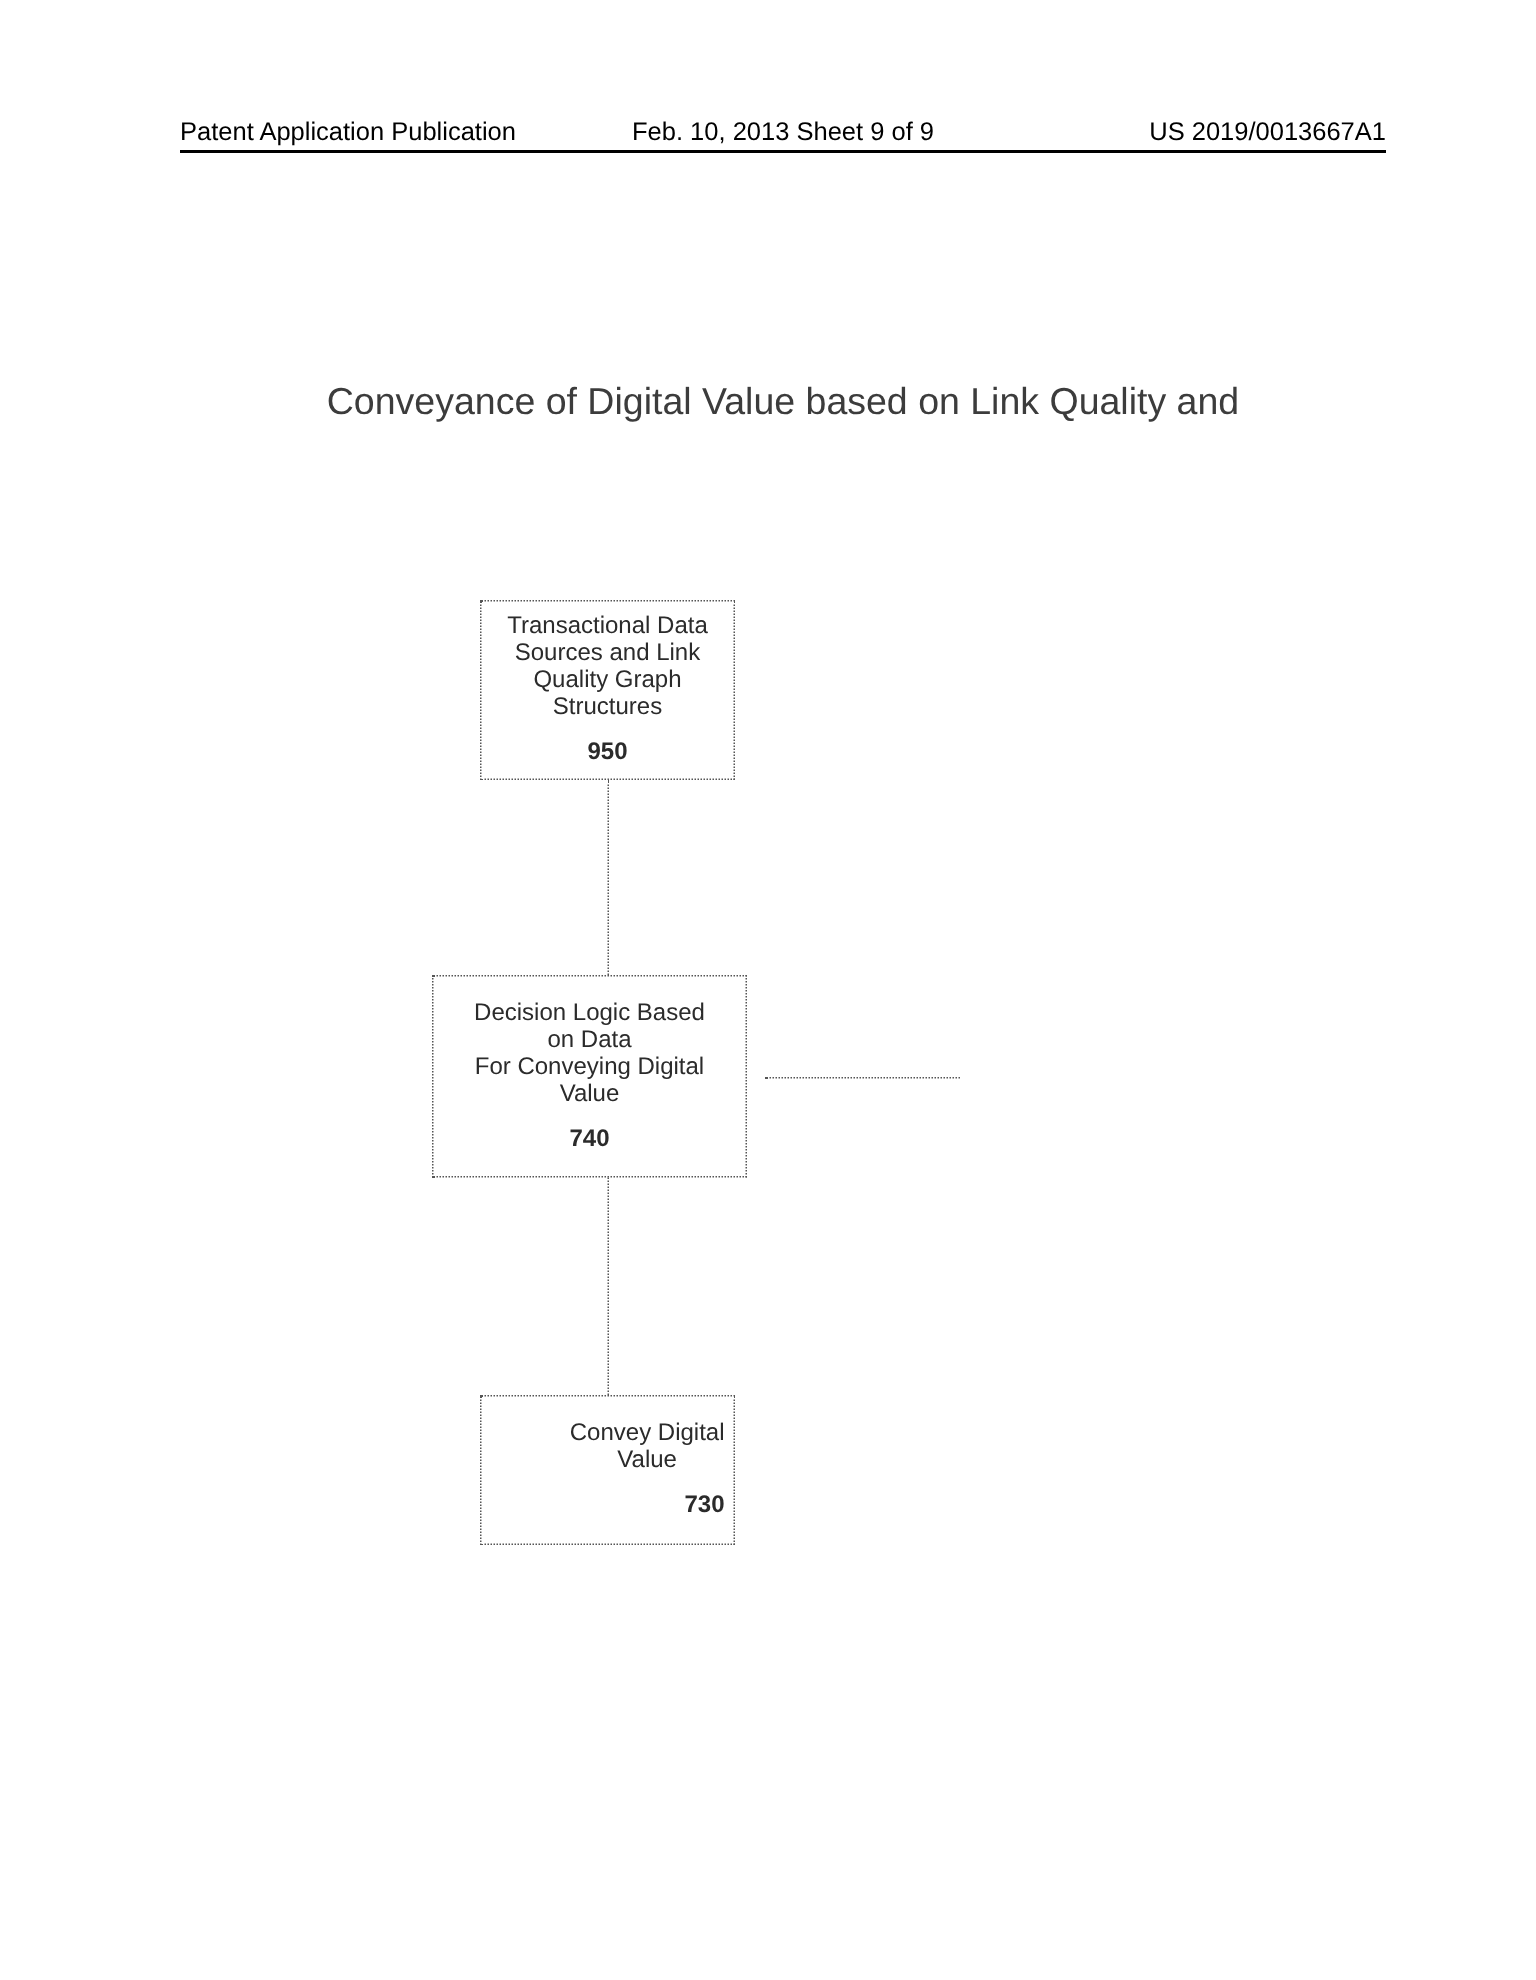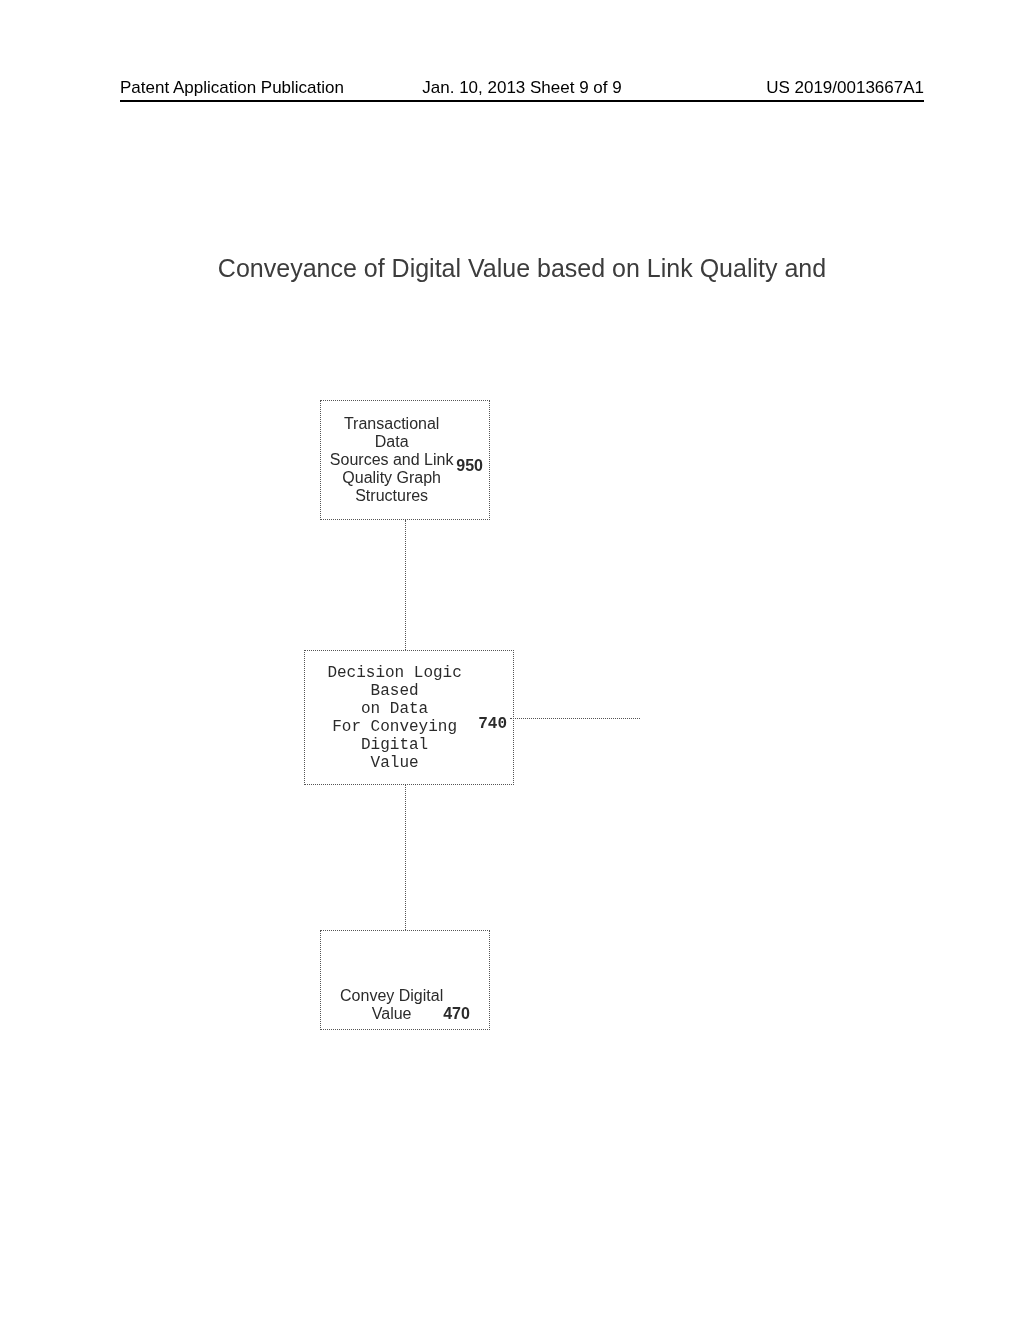--- a/index.html
+++ b/index.html
@@ -57,21 +57,21 @@
     height: 1320px;
   }
   .box {
     position: absolute;
     border: 1px dotted #555;
     background: #fff;
     text-align: center;
     font-size: 16px;
     color: #2b2b2b;
     display: flex;
-    flex-direction: row;
+    flex-direction: column;
     justify-content: center;
     align-items: center;
     padding: 6px;
     box-sizing: border-box;
   }
   .box .num {
     font-weight: bold;
     margin-top: 12px;
   }
   .conn {
@@ -83,55 +83,55 @@
     border-top: 1px dotted #555;
   }
 </style>
 </head>
 <body>
 
 <div class="page">
 
   <div class="header">
     <span>Patent Application Publication</span>
-    <span class="hdr-center">Jan. 10, 2013  Sheet 9 of 9</span>
+    <span class="hdr-center">Feb. 10, 2013  Sheet 9 of 9</span>
     <span>US 2019/0013667A1</span>
   </div>
   <div class="hrule"></div>
 
   <div class="title">
     <div>Conveyance of Digital Value based on Link Quality and</div>
   </div>
 
   <div class="diagram">
 
     <div class="box" style="left:320px; top:400px; width:170px; height:120px;">
       <div style="white-space:pre-line;">Transactional Data
 Sources and Link
 Quality Graph
 Structures</div>
       <div class="num">950</div>
     </div>
 
     <div class="conn" style="left:405px; top:520px; height:130px;"></div>
 
-    <div class="box" style="left:304px; top:650px; width:210px; height:135px;font-family:Liberation Mono, monospace;">
+    <div class="box" style="left:288px; top:650px; width:210px; height:135px;">
       <div style="white-space:pre-line;">Decision Logic Based
 on Data
 For Conveying Digital
 Value</div>
       <div class="num">740</div>
     </div>
 
     <div class="conn-h" style="left:510px; top:718px; width:130px;"></div>
 
 
     <div class="conn" style="left:405px; top:785px; height:145px;"></div>
 
     <div class="box" style="left:320px; top:930px; width:170px; height:100px;align-items:flex-end;">
       <div style="white-space:pre-line;">Convey Digital
 Value</div>
-      <div class="num">470</div>
+      <div class="num">730</div>
     </div>
 
   </div>
 
 </div>
 
 </body></html>

